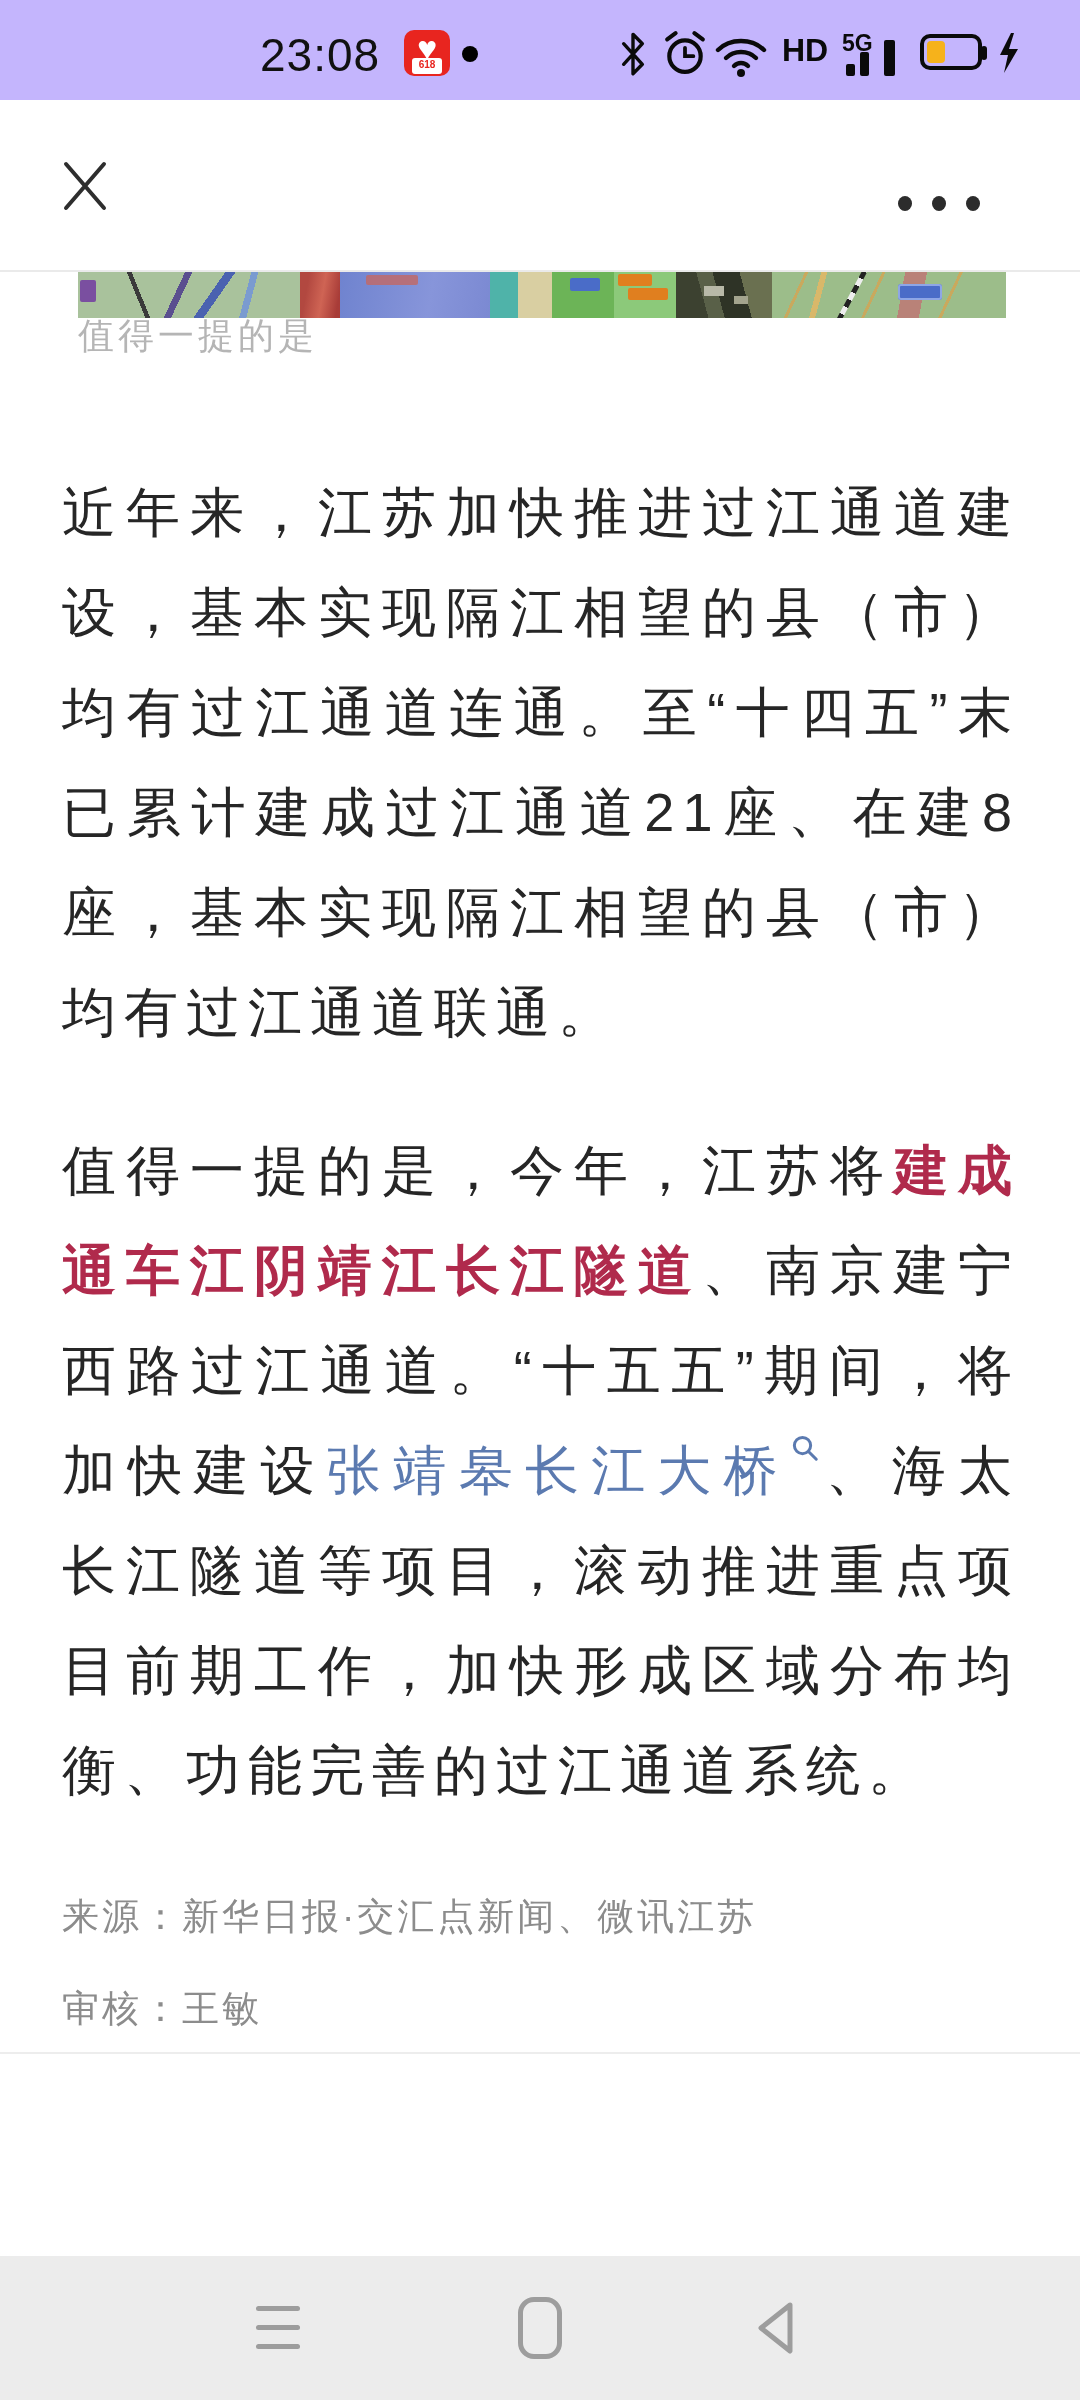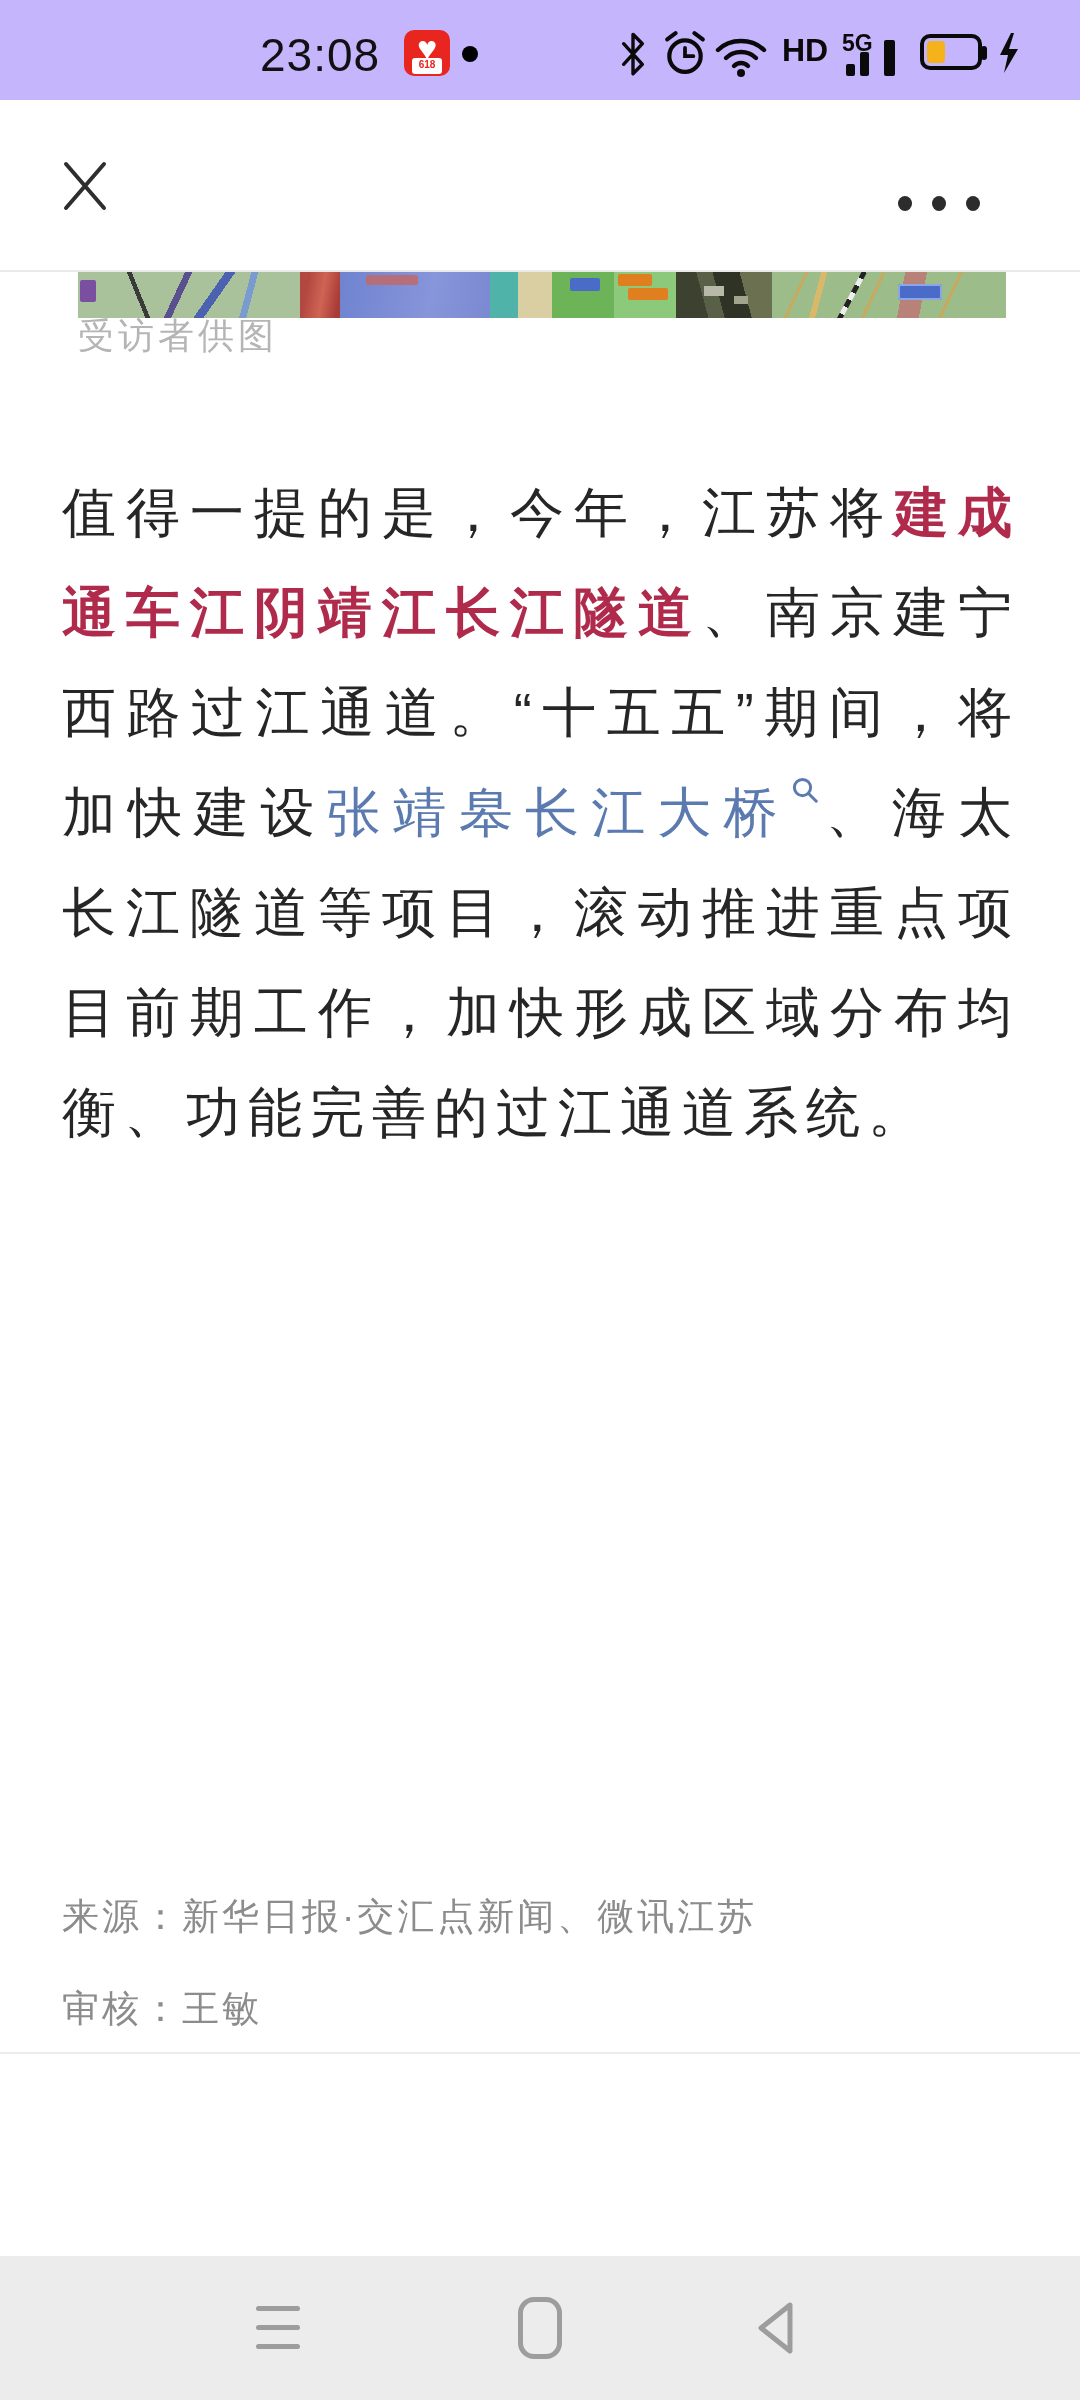--- a/index.html
+++ b/index.html
@@ -158,23 +158,24 @@
       </div>
     <div class="sg8">
         <div class="b1"></div>
         <div class="b2"></div>
       </div>
     <div class="sg9">
         <div class="rail"></div>
         <div class="bsign"></div>
       </div>
   </div>
-  <div class="caption">受访者供图</div>
+  <div class="caption">值得一提的是</div>
 
   <div class="article">
+      <p class="para"><span class="seg-normal">近年来，江苏加快推进过江通道建设，基本实现隔江相望的县（市）均有过江通道连通。至“十四五”末已累计建成过江通道21座、在建8座，基本实现隔江相望的县（市）均有过江通道联通。</span></p>
       <p class="para"><span class="seg-normal">值得一提的是，今年，江苏将</span><span class="seg-highlight">建成通车江阴靖江长江隧道</span><span class="seg-normal">、南京建宁西路过江通道。“十五五”期间，将加快建设</span><span class="seg-link">张靖皋长江大桥</span><svg class="sup-search" viewBox="0 0 24 24">
     <circle cx="10" cy="10" r="6.5" fill="none" stroke="#5b7ab0" stroke-width="2.4"></circle>
     <line x1="15" y1="15" x2="21" y2="21" stroke="#5b7ab0" stroke-width="2.4" stroke-linecap="round"></line>
   </svg><span class="seg-normal">、海太长江隧道等项目，滚动推进重点项目前期工作，加快形成区域分布均衡、功能完善的过江通道系统。</span></p>
     </div>
 
   <div class="src-line src1">来源：新华日报·交汇点新闻、微讯江苏</div>
   <div class="src-line src2">审核：王敏</div>
 
   <div class="divider"></div>

